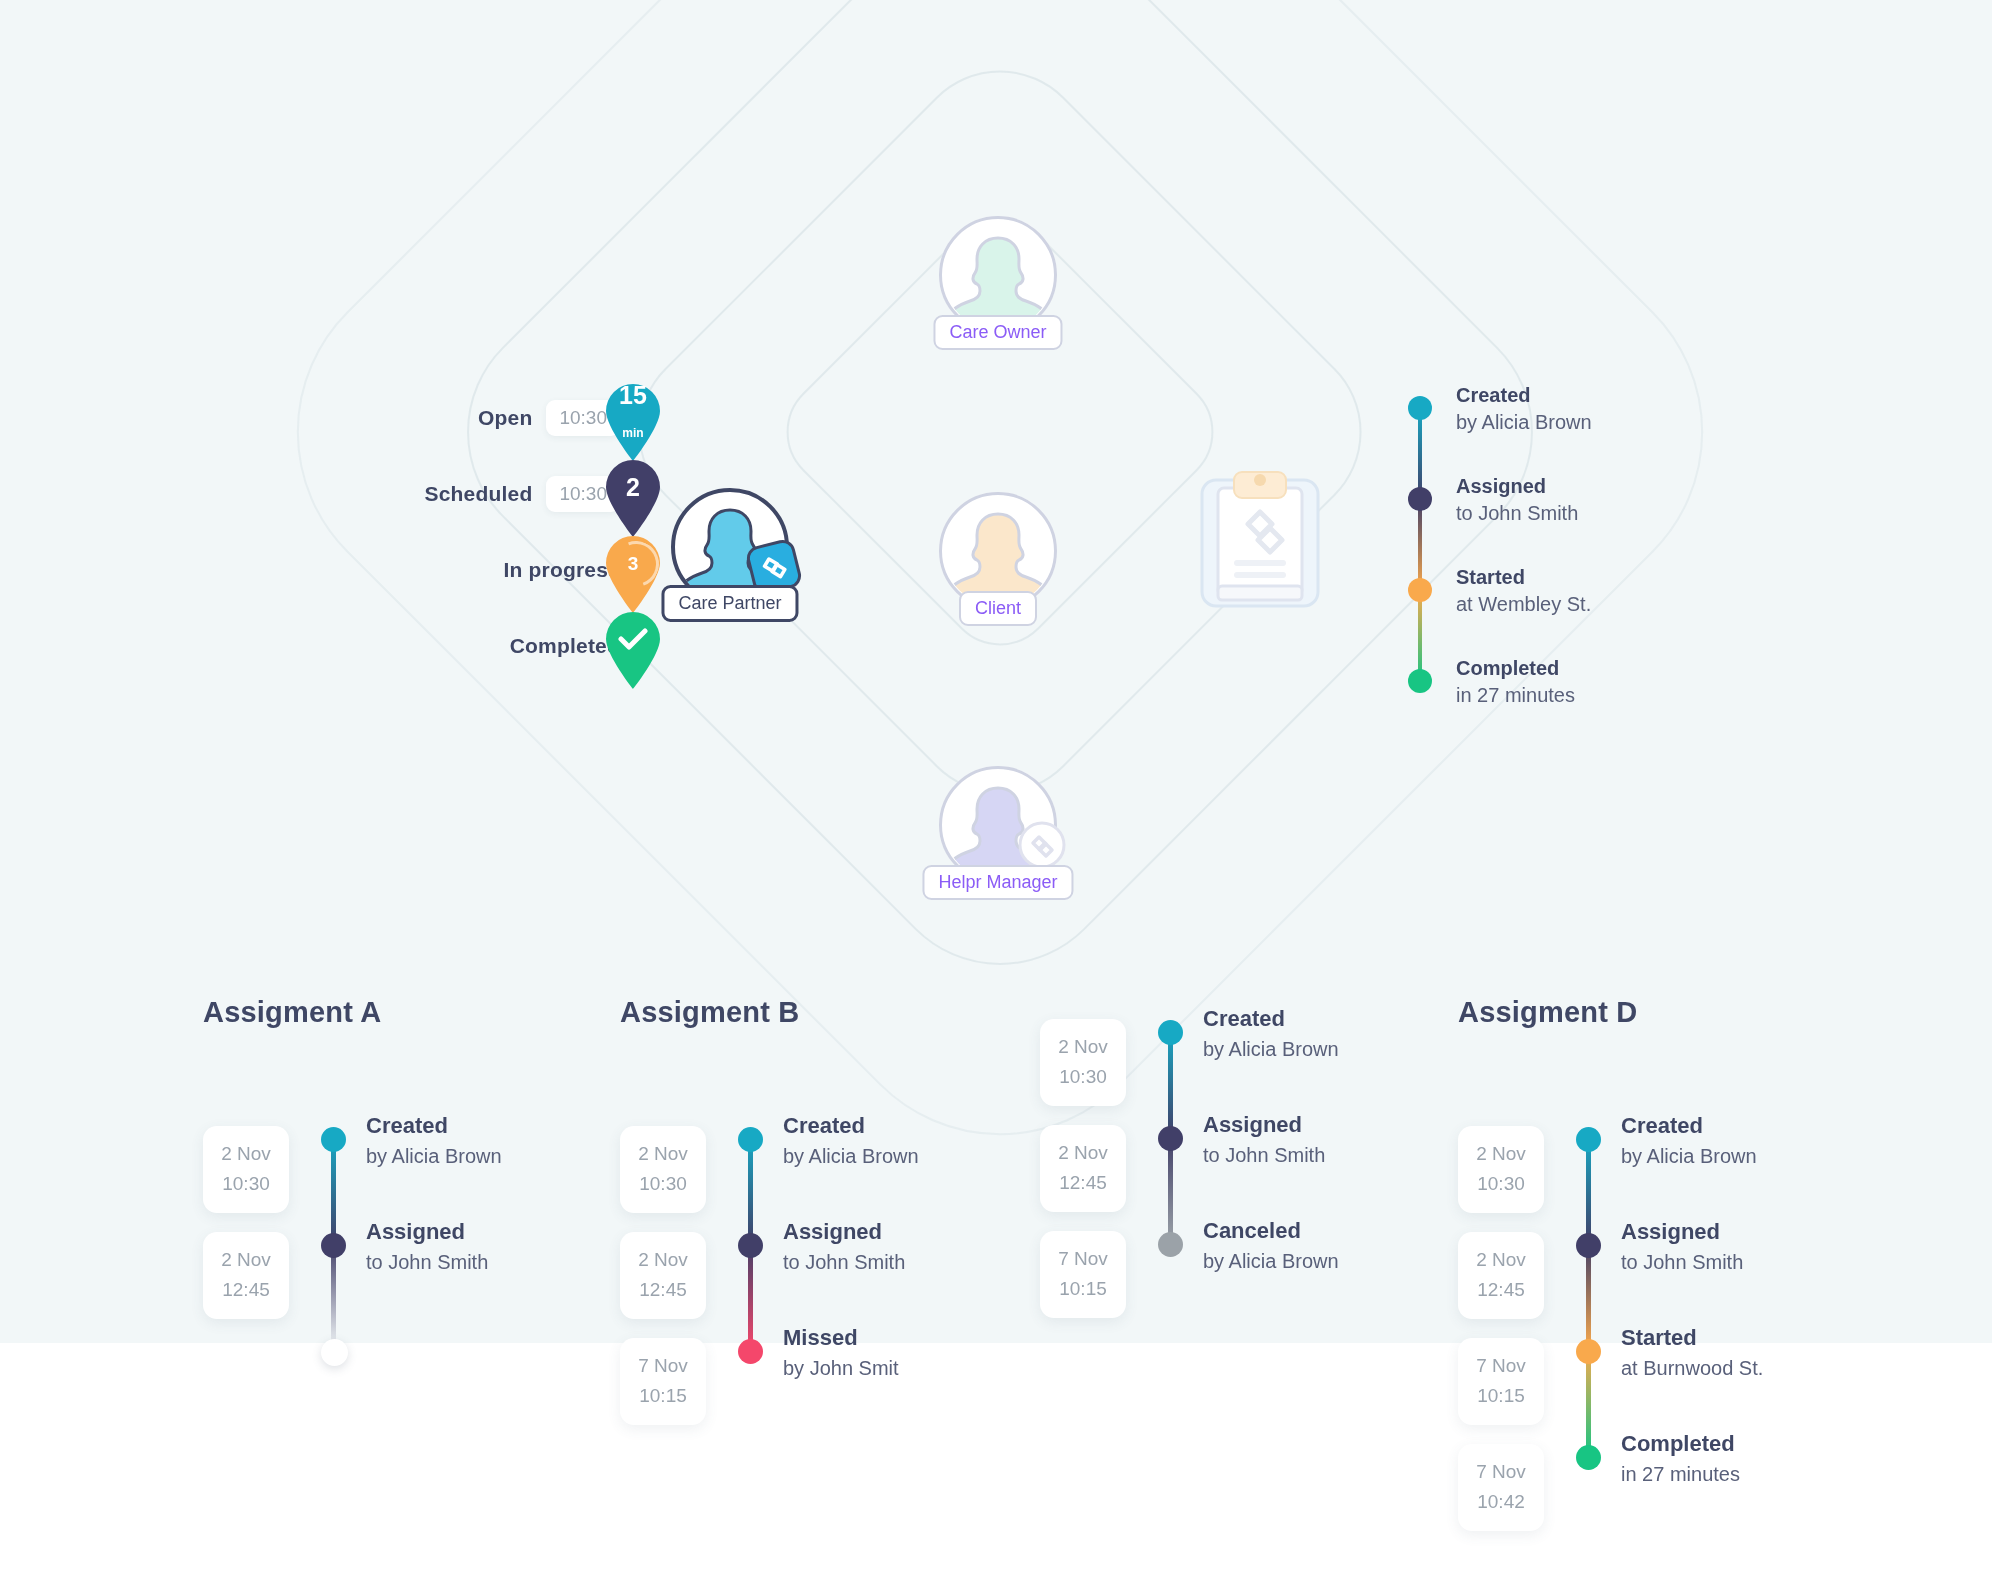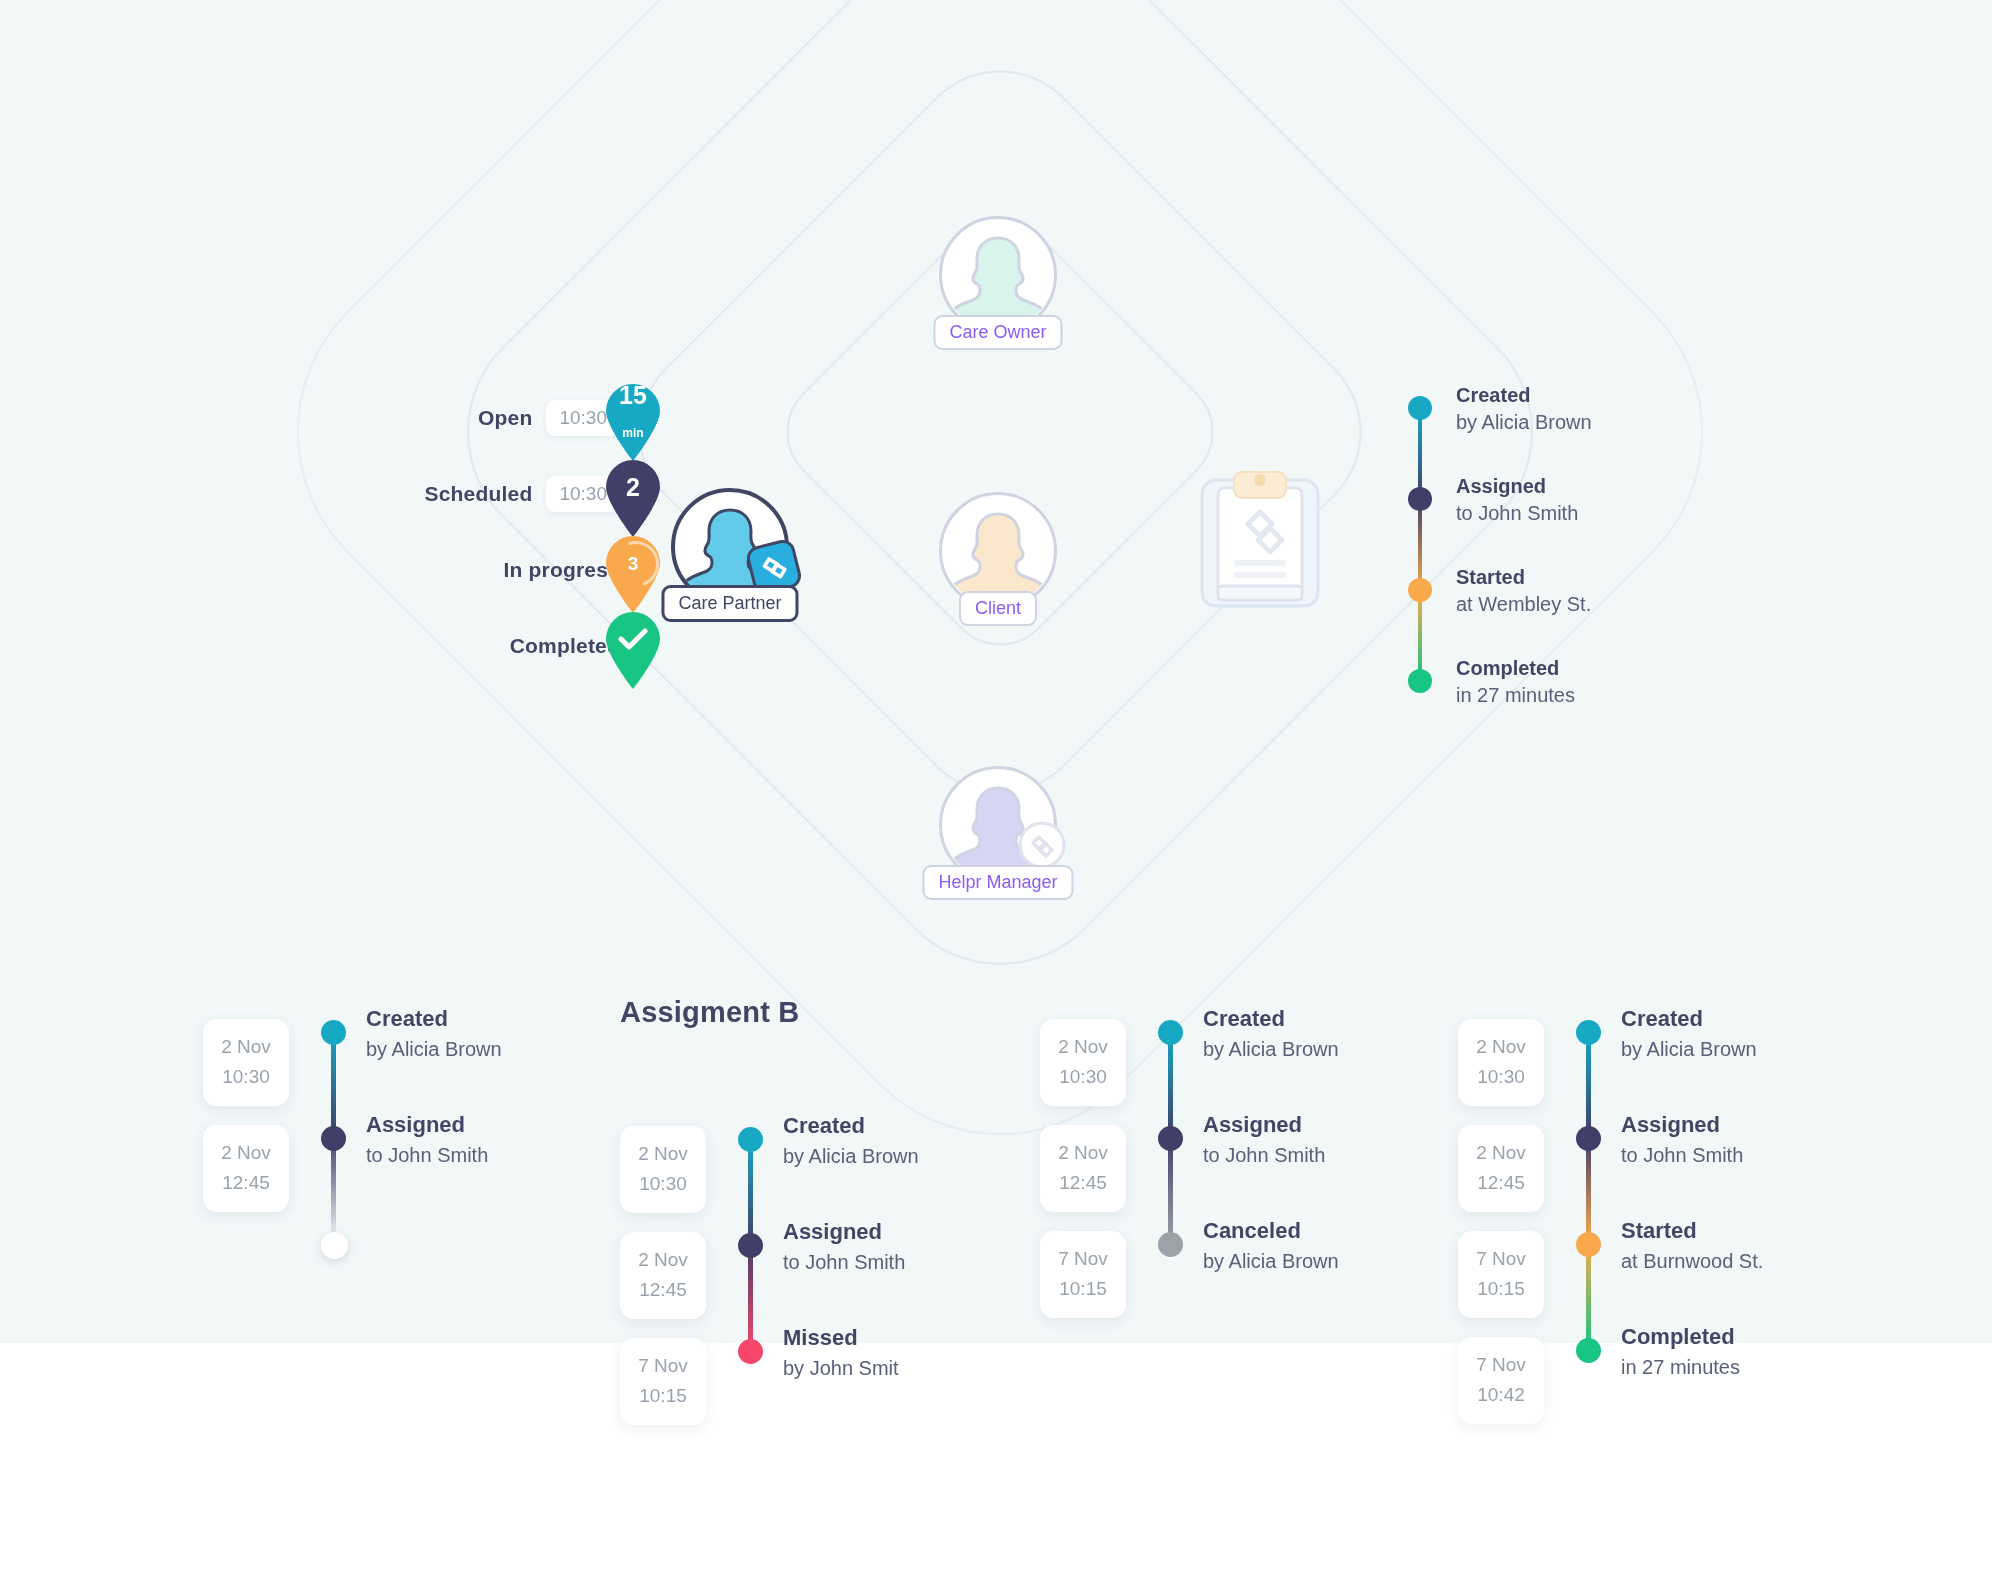--- a/index.html
+++ b/index.html
@@ -304,20 +304,21 @@
           <div class="ev-sub">in 27 minutes</div>
         </div>
       </div>
     </div>
 </div>
 
 <div id="bottom-band"></div>
 
 <div id="assignments">
     <div class="assignment" style="left: 203px;">
+      <div class="as-title">Assigment A</div>
       <div class="as-rows">
         <div class="as-row">
           <div class="as-seg" style="background: linear-gradient(rgb(23, 169, 196), rgb(65, 63, 104));"></div>
           <div class="date-chip">
             <div class="d1l">2 Nov</div>
             <div class="d2l">10:30</div>
           </div>
           <div class="as-dot" style="background: rgb(23, 169, 196);"></div>
           <div class="as-text">
             <div class="as-evt">Created</div>
@@ -414,20 +415,21 @@
           </div>
           <div class="as-dot" style="background: rgb(155, 162, 168);"></div>
           <div class="as-text">
             <div class="as-evt">Canceled</div>
             <div class="as-sub">by Alicia Brown</div>
           </div>
         </div>
       </div>
     </div>
     <div class="assignment" style="left: 1458px;">
+      <div class="as-title">Assigment D</div>
       <div class="as-rows">
         <div class="as-row">
           <div class="as-seg" style="background: linear-gradient(rgb(23, 169, 196), rgb(65, 63, 104));"></div>
           <div class="date-chip">
             <div class="d1l">2 Nov</div>
             <div class="d2l">10:30</div>
           </div>
           <div class="as-dot" style="background: rgb(23, 169, 196);"></div>
           <div class="as-text">
             <div class="as-evt">Created</div>

